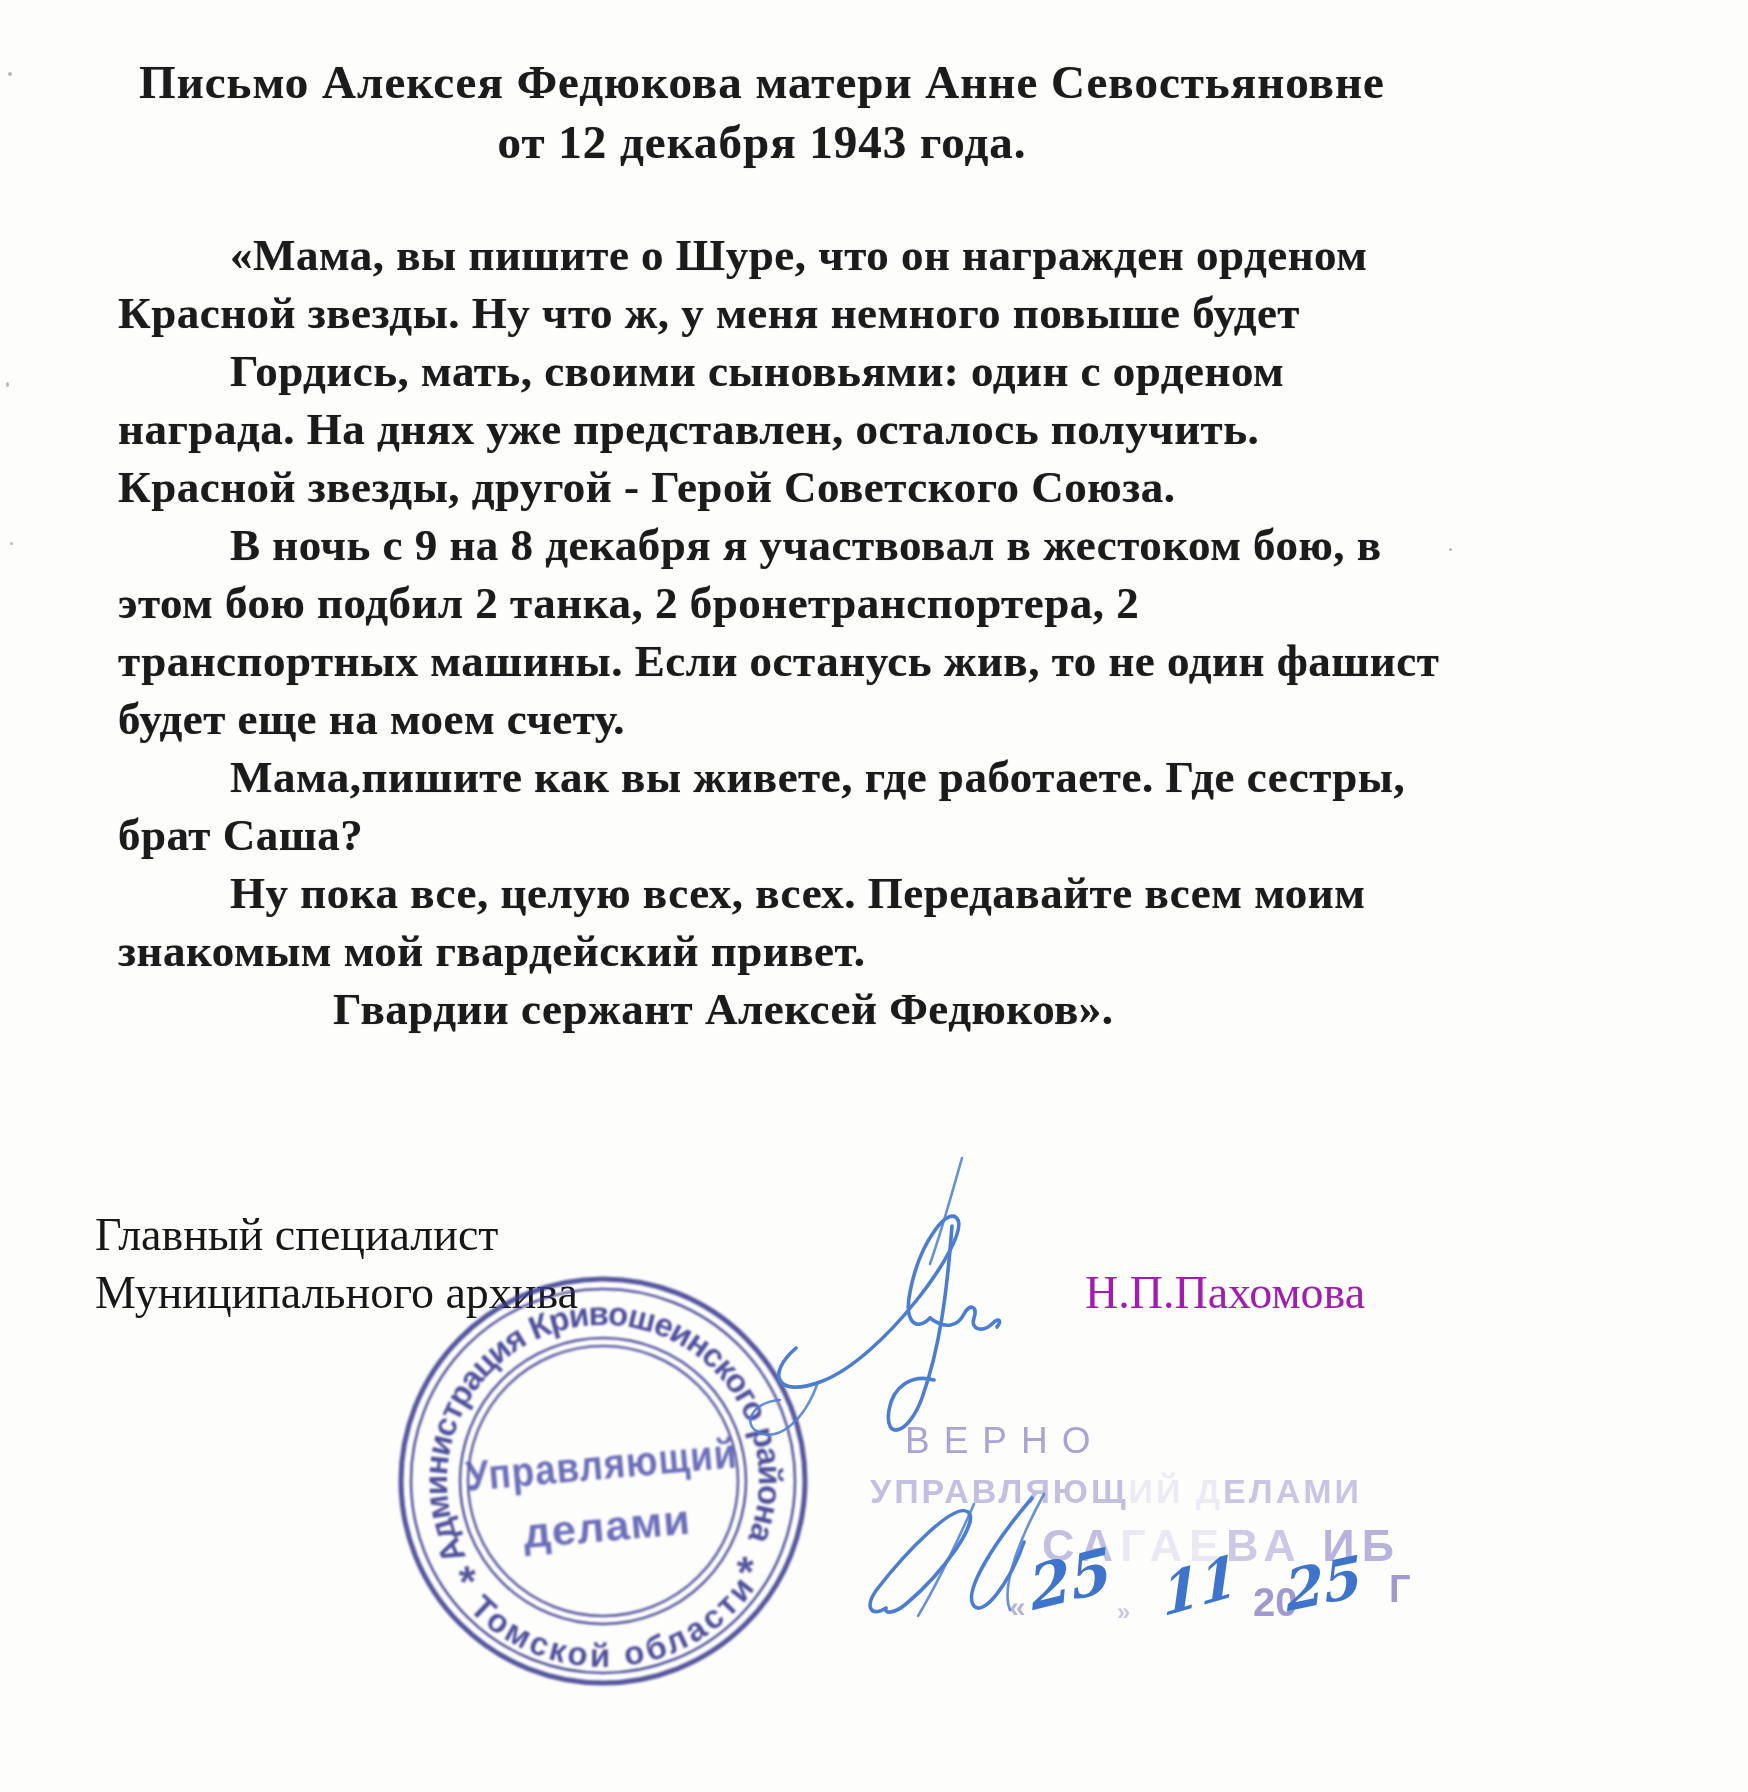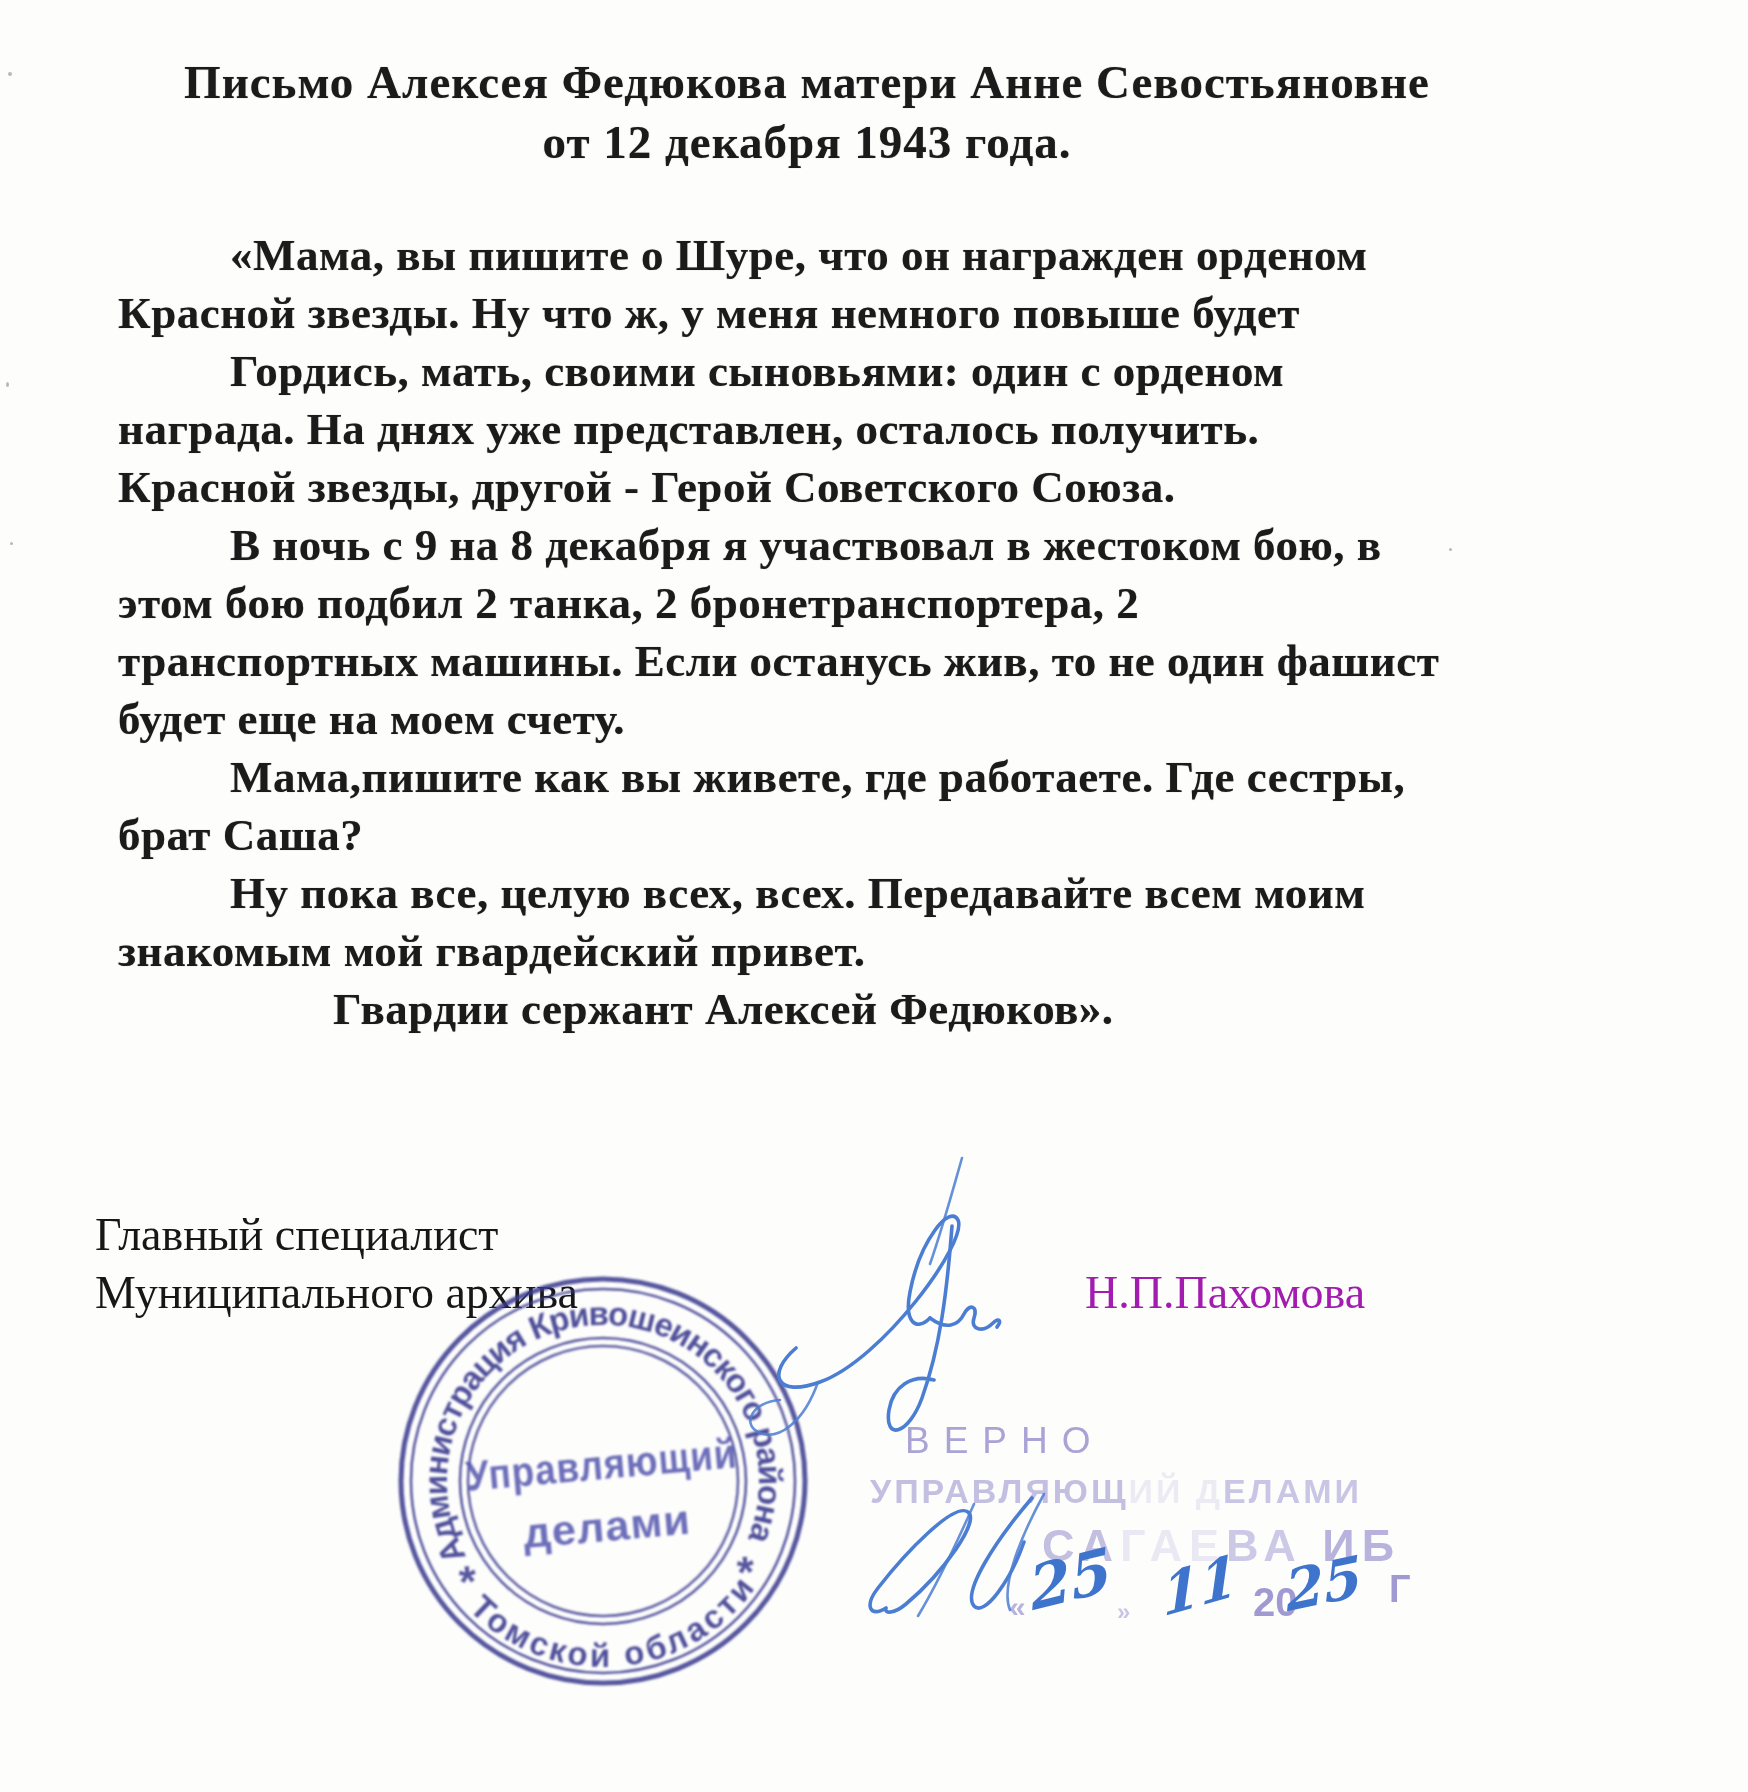--- a/index.html
+++ b/index.html
@@ -10,21 +10,20 @@
     overflow:hidden;
     font-family:"Liberation Serif", serif;
     color:#1b1b1b;
   }
   
   .title{
     position:absolute;top:52px;left:0;width:1524px;
     text-align:center;font-weight:bold;font-size:47px;line-height:60px;
     letter-spacing:1px;
     text-shadow:0 0 1px rgba(25,25,25,.45);
-    margin-left:45px;
   }
   .letter-body{
     position:absolute;top:226px;left:118px;width:1512px;
     font-weight:bold;font-size:45px;line-height:58px;
     letter-spacing:.5px;
     text-shadow:0 0 1px rgba(25,25,25,.45);
   }
   .bline{white-space:nowrap;}
   .ind1{padding-left:112px;}
   .ind2{padding-left:215px;}

